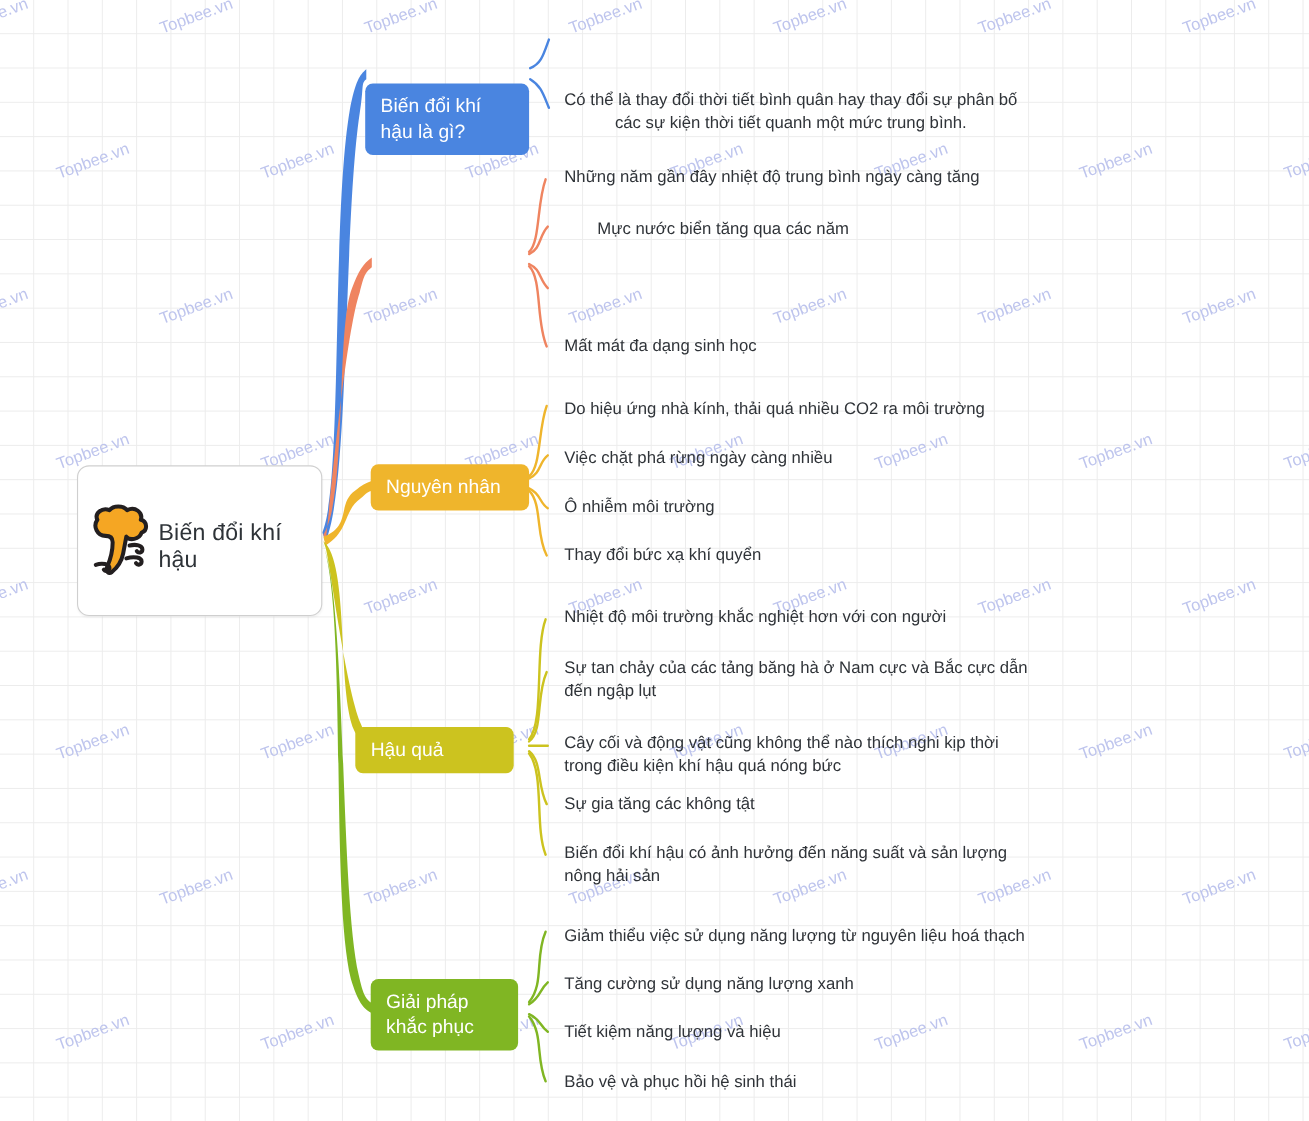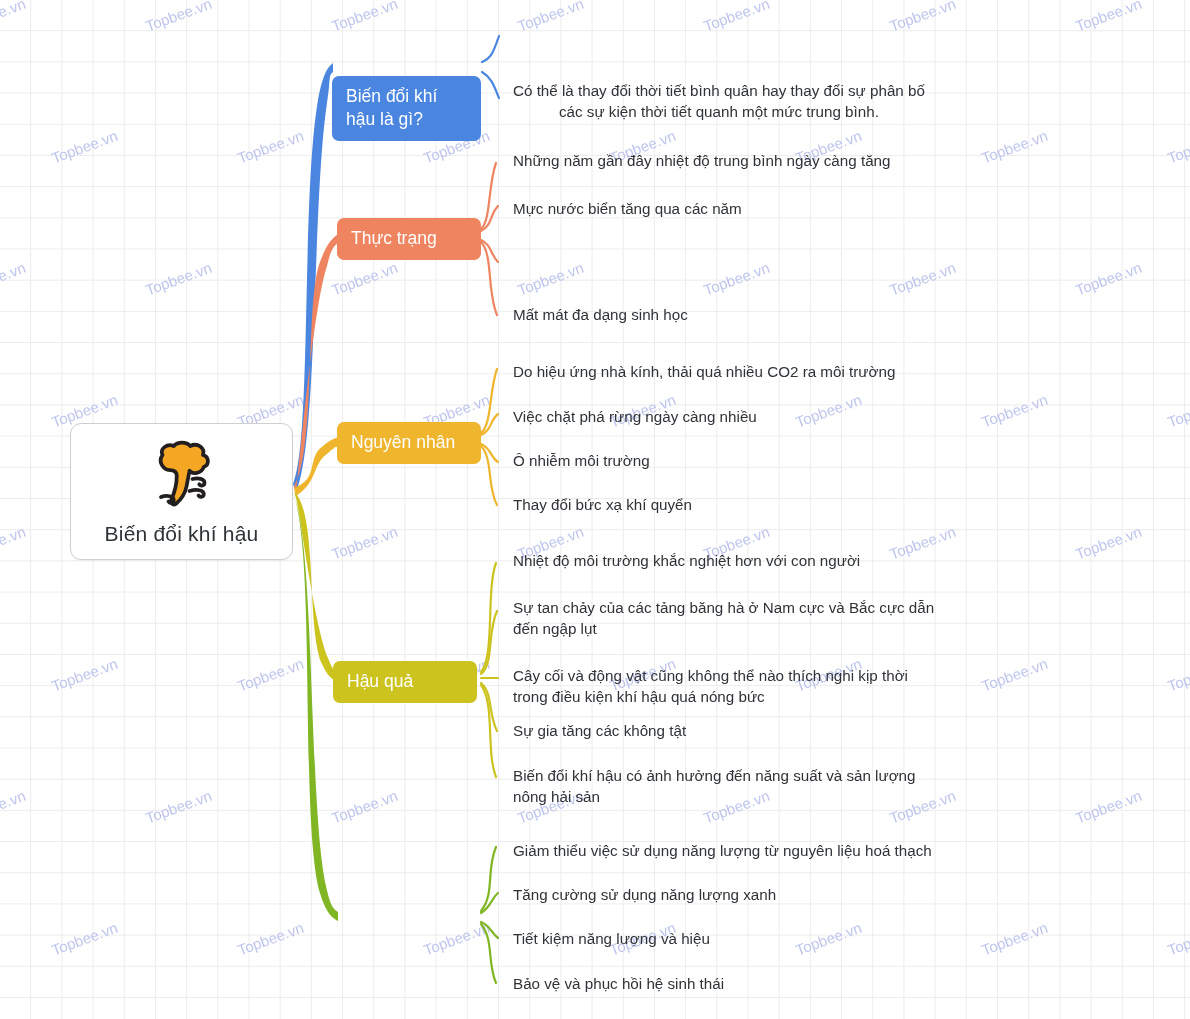--- a/index.html
+++ b/index.html
@@ -54,21 +54,21 @@
   
   #root-node {
     position: absolute;
     left: 70px; top: 423px;
     width: 223px; height: 137px;
     background: #ffffff;
     border: 1px solid #cfcfcf;
     border-radius: 11px;
     z-index: 5;
     display: flex;
-    flex-direction: column;
+    flex-direction: row;
     align-items: center;
     justify-content: center;
     box-shadow: 0 1px 2px rgba(0,0,0,.04);
   }
   #root-icon { width: 76px; height: 72px; display:block; margin-top: 2px; }
   #root-label {
     margin-top: 10px;
     font-size: 21px;
     color: #2e3338;
     letter-spacing: .2px;
@@ -231,35 +231,36 @@
         <path d="M22,76 C30,73 39,75 39,80 C39,84 34,85 32,82"></path>
       </g>
     </svg>
     <div id="root-label">Biến đổi khí hậu</div>
   </div>
 
 <div class="branch-node" style="left: 332px; top: 40px; width: 149px; min-height: 55px; background: rgb(74, 133, 224); margin-top: 36px;"><span>Biến đổi khí
 hậu là gì?</span></div>
     <div class="leaf" style="left: 513px; top: 80px; text-align: center;">Có thể là thay đổi thời tiết bình quân hay thay đổi sự phân bố
 các sự kiện thời tiết quanh một mức trung bình.</div>
-    <div class="branch-node" style="left: 337px; top: 218px; width: 144px; min-height: 35px; background: rgb(239, 132, 96);"><span>Thực trạng</span></div>
     <div class="leaf" style="left: 513px; top: 150px;">Những năm gần đây nhiệt độ trung bình ngày càng tăng</div>
-    <div class="leaf" style="left: 513px; top: 198px;">Mực nước biển tăng qua các năm</div>
+    <div class="leaf" style="left: 543px; top: 198px;">Mực nước biển tăng qua các năm</div>
     <div class="leaf" style="left: 513px; top: 304px;">Mất mát đa dạng sinh học</div>
     <div class="branch-node" style="left: 337px; top: 422px; width: 144px; min-height: 35px; background: rgb(239, 181, 44);"><span>Nguyên nhân</span></div>
     <div class="leaf" style="left: 513px; top: 361px;">Do hiệu ứng nhà kính, thải quá nhiều CO2 ra môi trường</div>
     <div class="leaf" style="left: 513px; top: 406px;">Việc chặt phá rừng ngày càng nhiều</div>
     <div class="leaf" style="left: 513px; top: 450px;">Ô nhiễm môi trường</div>
     <div class="leaf" style="left: 513px; top: 494px;"> Thay đổi bức xạ khí quyển</div>
-    <div class="branch-node" style="left: 333px; top: 661px; width: 144px; min-height: 35px; background: rgb(204, 195, 31);"><span>Hậu quả</span></div>
+    <div class="branch-node" style="left: 323px; top: 661px; width: 144px; min-height: 35px; background: rgb(204, 195, 31);"><span>Hậu quả</span></div>
     <div class="leaf" style="left: 513px; top: 550px;">Nhiệt độ môi trường khắc nghiệt hơn với con người</div>
     <div class="leaf" style="left: 513px; top: 597px;">Sự tan chảy của các tảng băng hà ở Nam cực và Bắc cực dẫn
 đến ngập lụt</div>
     <div class="leaf" style="left: 513px; top: 665px;">Cây cối và động vật cũng không thể nào thích nghi kịp thời
 trong điều kiện khí hậu quá nóng bức</div>
     <div class="leaf" style="left: 513px; top: 720px;">Sự gia tăng các không tật</div>
     <div class="leaf" style="left: 513px; top: 765px;">Biến đổi khí hậu có ảnh hưởng đến năng suất và sản lượng
 nông hải sản</div>
+    <div class="branch-node" style="left: 337px; top: 890px; width: 134px; min-height: 55px; background: rgb(128, 182, 35);"><span>Giải pháp
+khắc phục</span></div>
     <div class="leaf" style="left: 513px; top: 840px;">Giảm thiểu việc sử dụng năng lượng từ nguyên liệu hoá thạch</div>
     <div class="leaf" style="left: 513px; top: 884px;">Tăng cường sử dụng năng lượng xanh</div>
     <div class="leaf" style="left: 513px; top: 928px;">Tiết kiệm năng lượng và hiệu</div>
     <div class="leaf" style="left: 513px; top: 973px;">Bảo vệ và phục hồi hệ sinh thái</div>
   </div>
 
 </body></html>

